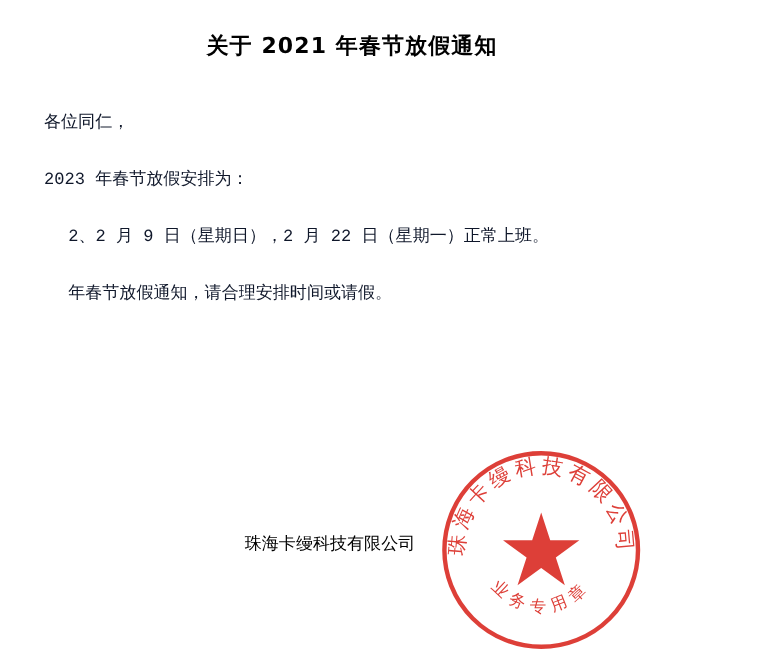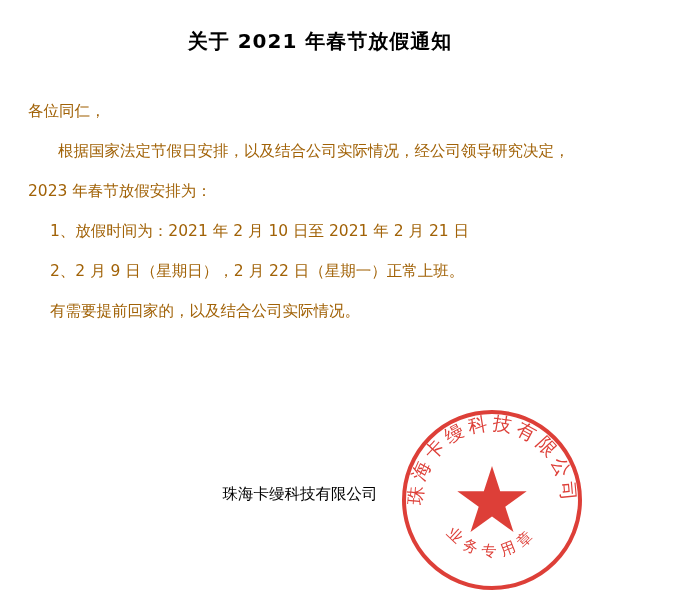--- a/index.html
+++ b/index.html
@@ -31,23 +31,24 @@
     padding-top: 28px;
     color: #000;
   }
   .body-block {
     padding: 0 28px;
     margin-top: 36px;
   }
   .para {
     font-size: 15.5px;
     line-height: 40px;
-    color: #a16207;
-    margin: 0;
+    color: #0f172a;
+    margin: 12px;
     white-space: nowrap;
+    font-family: Liberation Mono, monospace;
   }
   .para.indent {
     text-indent: 30px;
   }
   .para.indent-small {
     text-indent: 22px;
   }
   .sign-block {
     position: absolute;
     left: 0;
@@ -79,25 +80,23 @@
 </style>
 </head>
 <body>
 
 <div class="page">
 
   <h1 class="doc-title">关于 2021 年春节放假通知</h1>
 
   <div class="body-block">
     <p class="para">各位同仁，</p>
-    <p class="para indent">根据国家法定节假日安排，以及结合公司实际情况，经公司领导研究决定，</p>
     <p class="para">2023 年春节放假安排为：</p>
-    <p class="para indent-small">1、放假时间为：2021 年 2 月 10 日至 2021 年 2 月 21 日</p>
     <p class="para indent-small">2、2 月 9 日（星期日），2 月 22 日（星期一）正常上班。</p>
-    <p class="para indent-small">有需要提前回家的，以及结合公司实际情况。</p>
+    <p class="para indent-small">年春节放假通知，请合理安排时间或请假。</p>
   </div>
 
   <div class="sign-block">
     <div class="sign-line">珠海卡缦科技有限公司</div>
   </div>
 
   <div class="stamp">
     <svg viewBox="0 0 184 184" xmlns="http://www.w3.org/2000/svg">
       <defs>
         <path id="arcTop" d="M 92,92 m -70,0 a 70,70 0 1 1 140,0" fill="none"></path>

